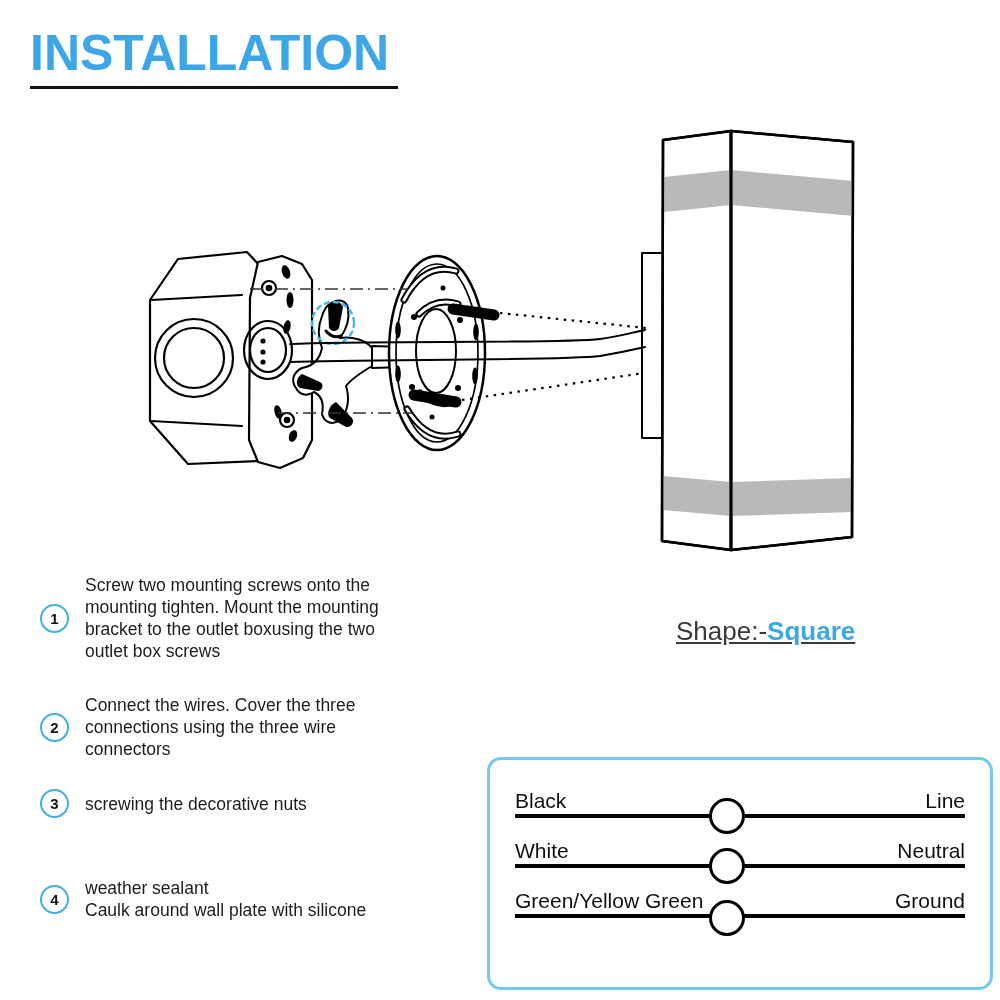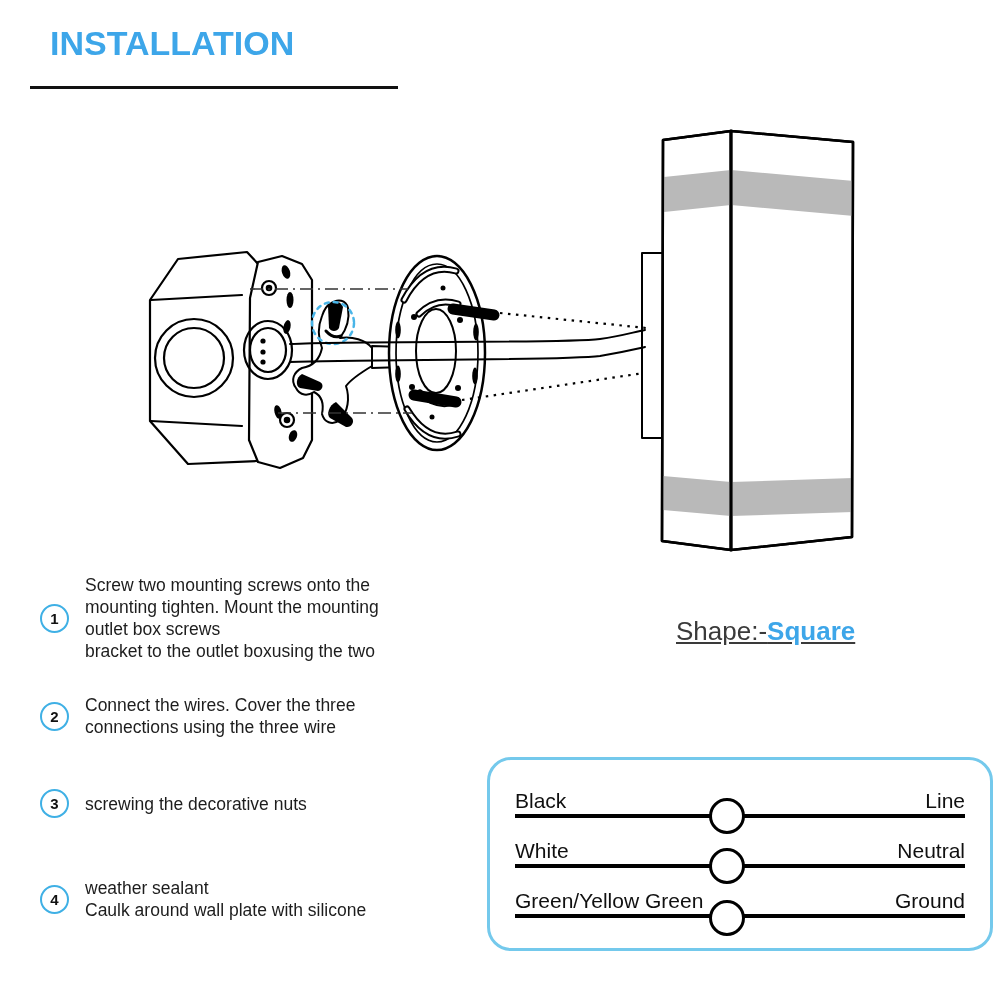--- a/index.html
+++ b/index.html
@@ -3,21 +3,21 @@
 <meta charset="utf-8">
 <style>
   html,body{margin:0;padding:0;}
   body{
     width:1000px;height:1000px;position:relative;background:#ffffff;
     font-family:"Liberation Sans", sans-serif;color:#222;overflow:hidden;
   }
   
   .page-title{
     position:absolute;left:30px;top:24px;
-    font-size:34px;font-weight:800;letter-spacing:0px;color:#3DA6E9;margin-left:20px;
+    font-size:50px;font-weight:800;letter-spacing:0px;color:#3DA6E9;
   }
   .title-underline{
     position:absolute;left:30px;top:86px;width:368px;height:3px;background:#111;
   }
   
   svg.diagram{position:absolute;left:0;top:0;}
   
   .step{
     position:absolute;left:40px;display:flex;align-items:center;
   }
@@ -27,22 +27,22 @@
     font-size:15px;font-weight:bold;color:#111;background:#fff;
   }
   .step .stext{
     margin-left:16px;font-size:17.5px;line-height:22px;color:#1d1d1d;white-space:nowrap;
   }
   
   .shape-label{position:absolute;left:676px;top:616px;font-size:26px;color:#3a3a3a;text-decoration:underline;}
   .shape-label .val{color:#3DA6E9;font-weight:bold;}
   
   .wiring-box{
-    position:absolute;left:487px;top:757px;width:506px;height:194px;
-    border:3px solid #74C9EC;border-radius:24px;box-sizing:border-box;background:#fff;
+    position:absolute;left:487px;top:757px;width:506px;height:233px;
+    border:3px solid #74C9EC;border-radius:14px;box-sizing:border-box;background:#fff;
   }
   .w-label{position:absolute;font-size:21px;color:#101010;}
   .w-left{left:25px;}
   .w-right{right:25px;}
   .w-line{position:absolute;left:25px;right:25px;height:3.5px;background:#000;}
   .w-circle{
     position:absolute;width:36px;height:36px;border-radius:50%;
     border:3.5px solid #000;background:#fff;box-sizing:border-box;left:219px;
   }
 </style>
@@ -177,29 +177,30 @@
     </g>
   </g>
 </svg>
 
 <div>
   <div class="step" style="top:574px;">
     <div class="badge">1</div>
     <div class="stext">
       <div>Screw two mounting screws onto the</div>
       <div>mounting tighten. Mount the mounting</div>
+      <div>bracket to the outlet boxusing the two</div>
       <div>outlet box screws</div>
-      <div>bracket to the outlet boxusing the two</div>
     </div>
   </div>
   <div class="step" style="top:694px;">
     <div class="badge">2</div>
     <div class="stext">
       <div>Connect the wires. Cover the three</div>
       <div>connections using the three wire</div>
+      <div>connectors</div>
     </div>
   </div>
   <div class="step" style="top:789px;">
     <div class="badge">3</div>
     <div class="stext">
       <div>screwing the decorative nuts</div>
     </div>
   </div>
   <div class="step" style="top:877px;">
     <div class="badge">4</div>

